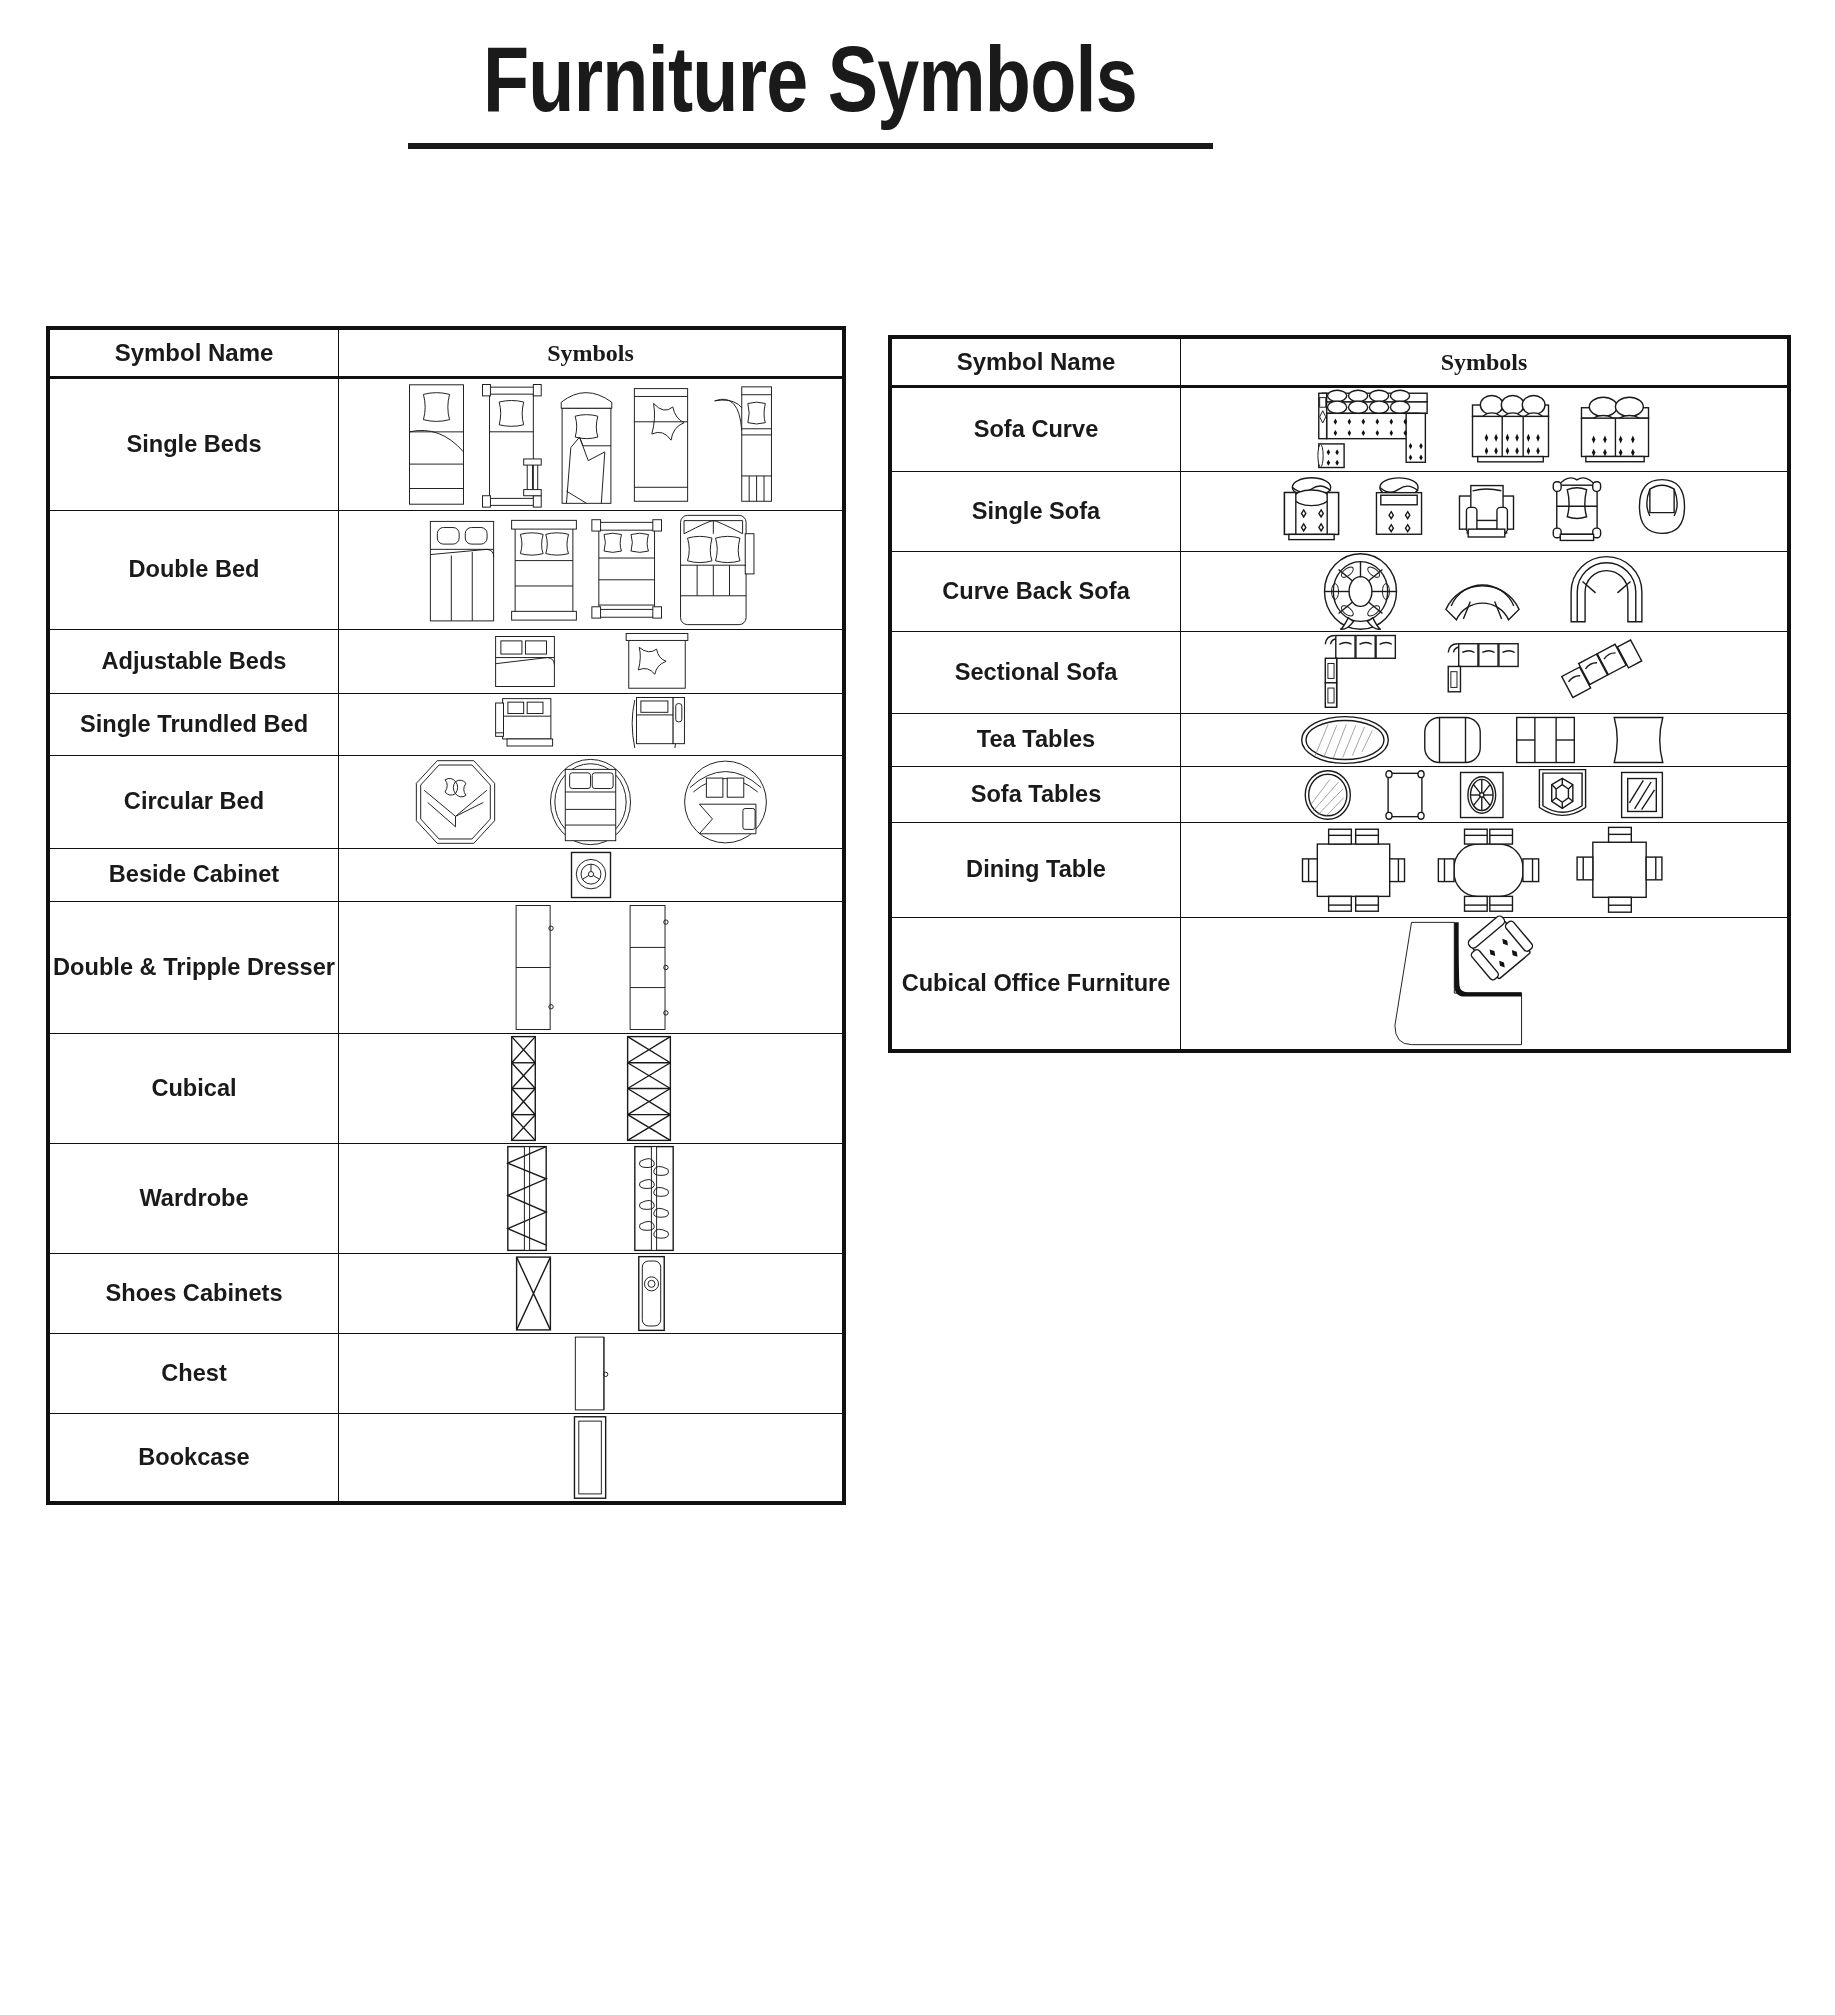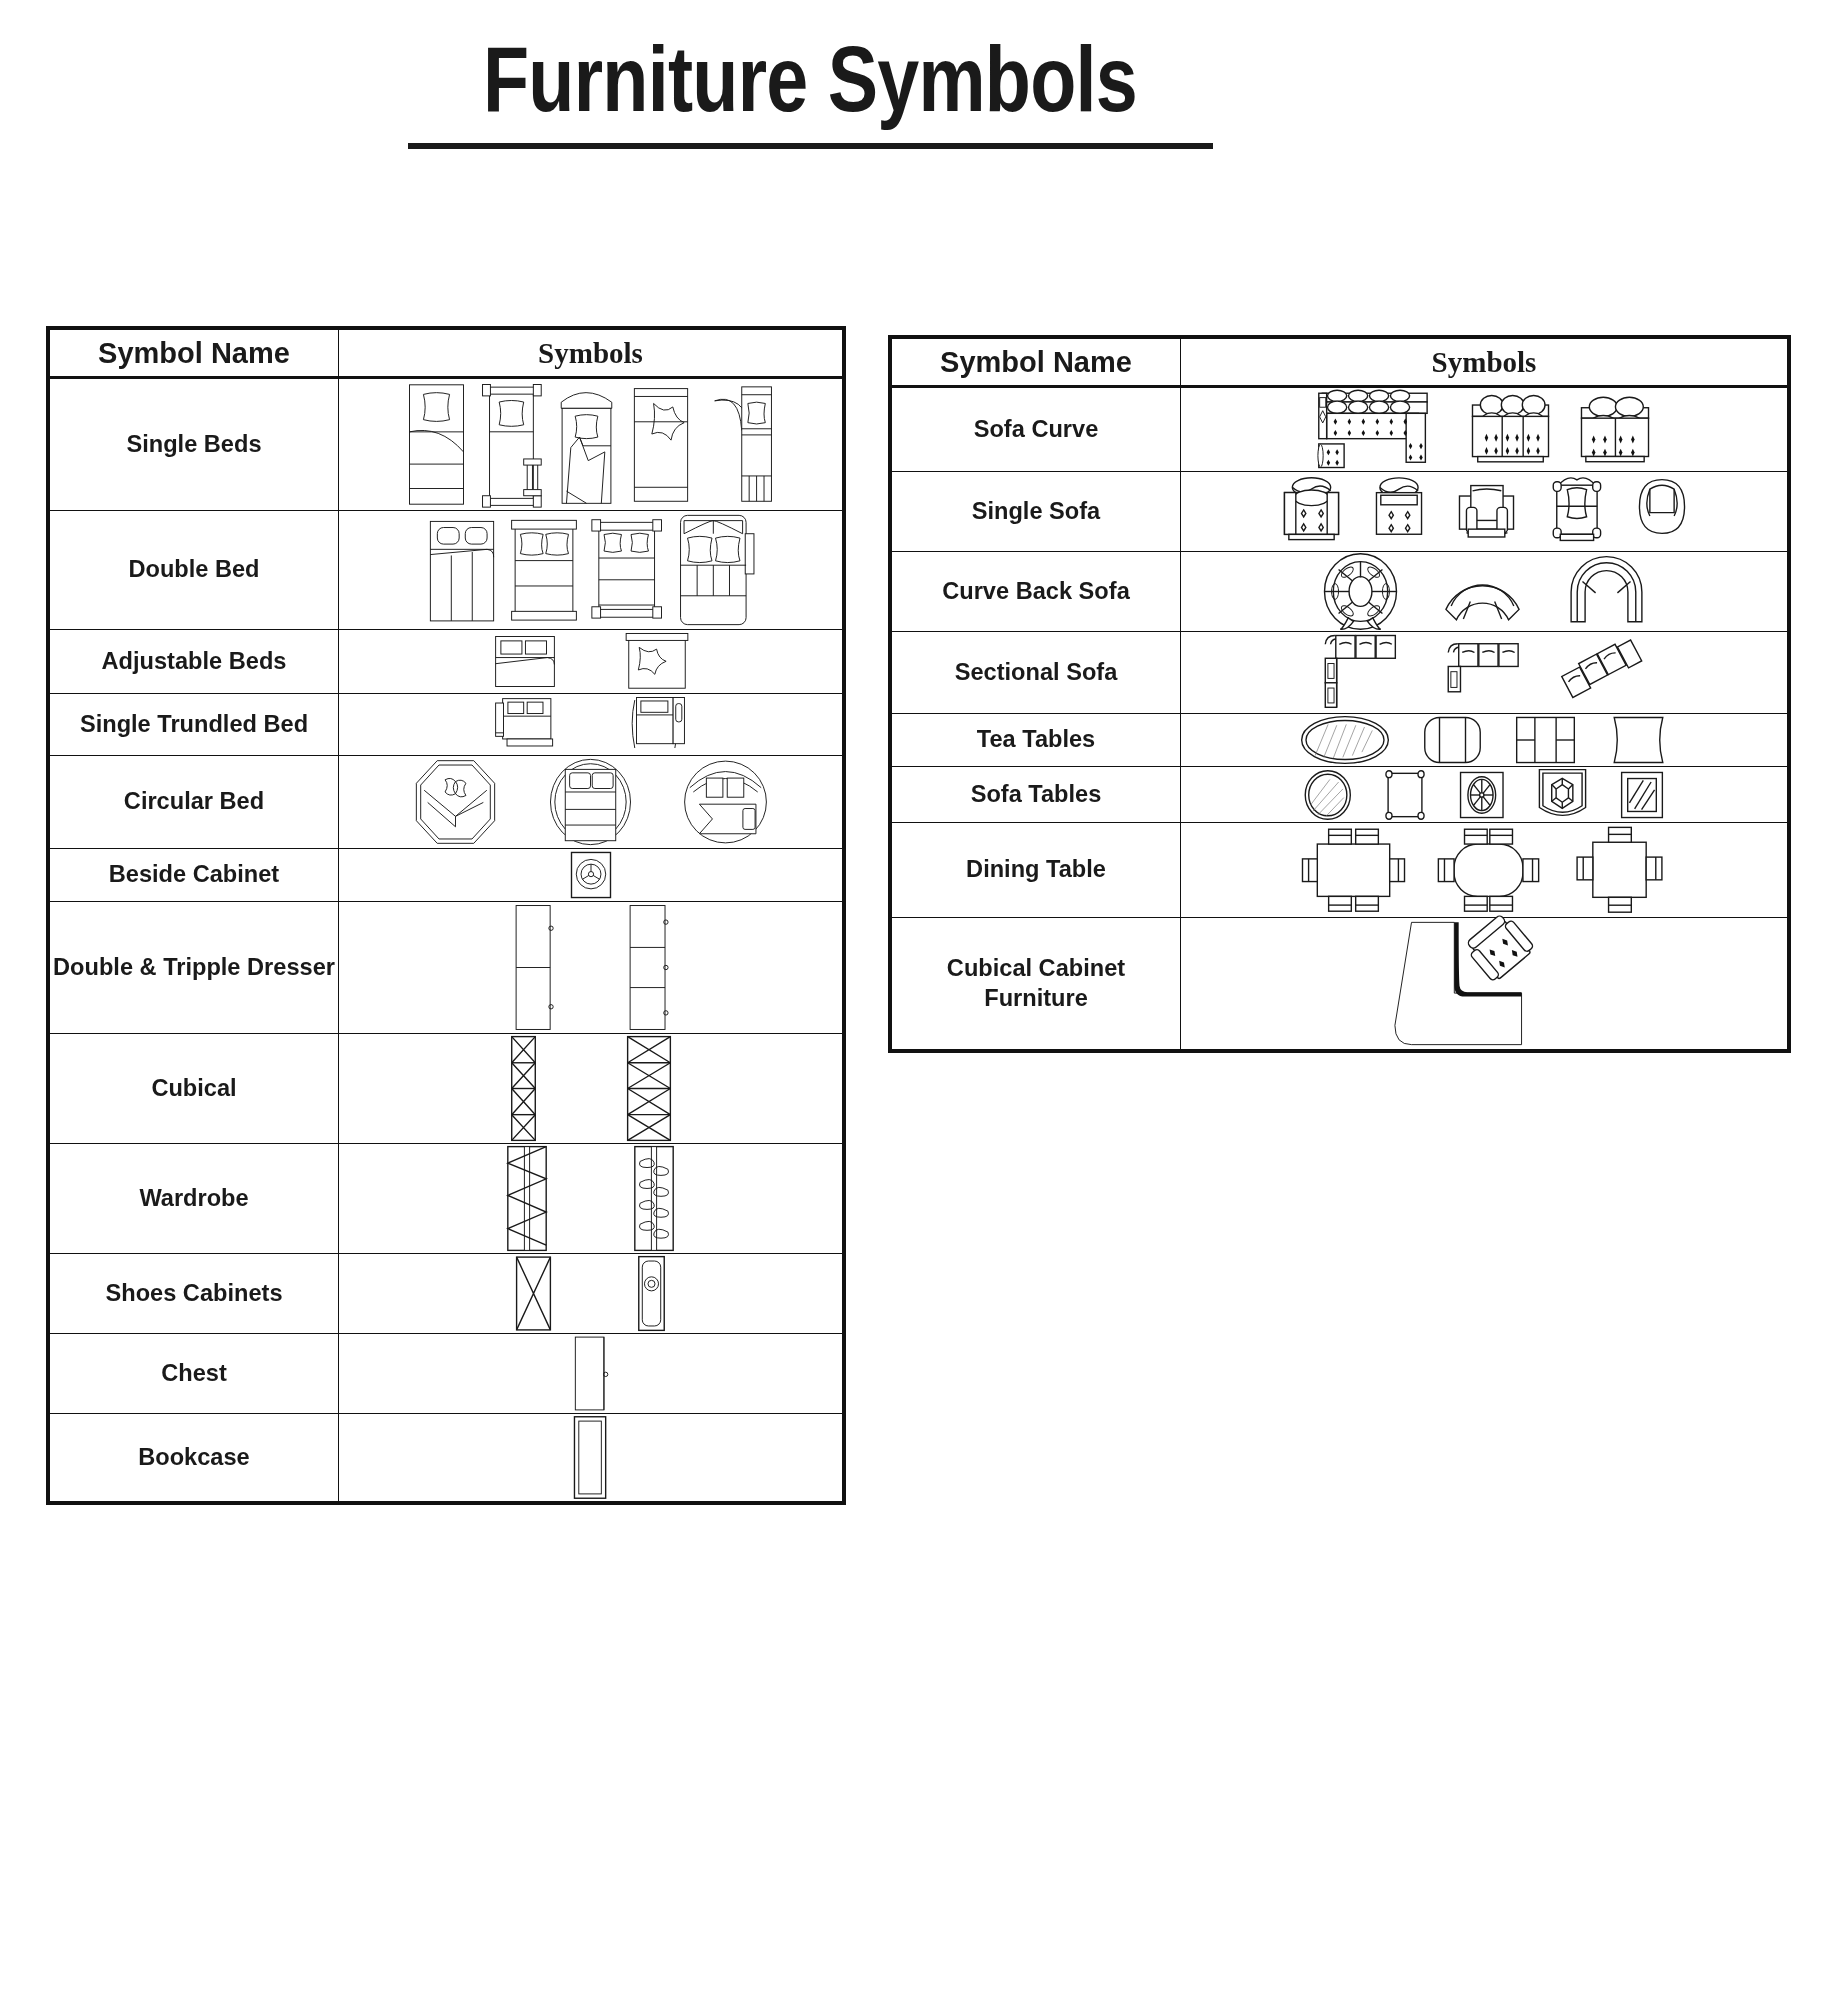--- a/index.html
+++ b/index.html
@@ -47,21 +47,21 @@
     vertical-align: middle;
   }
   .col-name  { text-align: center; }
   .col-syms  { text-align: center; font-family: Liberation Serif, serif; }
   #table-left  .col-name { width: 289px; }
   #table-right .col-name { width: 289px; }
 
   .hdr td {
     height: 48px;
     font-weight: bold;
-    font-size: 29px;
+    font-size: 24px;
     border-bottom-width: 3.9px;
   }
   .rowlabel {
     font-weight: bold;
     font-size: 23.6px;
     line-height: 1.25;
     padding: 3.5px 7px;
   }
   .symcell { padding: 4.4px 2.6px; }
   .symrow { display: flex; align-items: center; justify-content: center; gap: 11.4px; }
@@ -818,21 +818,21 @@
           <rect class="lnf3" x="18" y="78" width="36" height="52"></rect>
           <line class="ln3" x1="32" y1="78" x2="32" y2="130"></line>
           <rect class="lnf3" x="176" y="78" width="36" height="52"></rect>
           <line class="ln3" x1="198" y1="78" x2="198" y2="130"></line>
         </svg>
       </div>
     </td>
   </tr>
 
   <tr>
-    <td class="col-name rowlabel">Cubical Cabinet Furniture</td>
+    <td class="col-name rowlabel">Cubical Office Furniture</td>
     <td class="symcell">
       <div class="symrow">
         <svg width="184" height="131" viewBox="0 0 420 300">
           <path class="solid" d="M52 10 L148 10 L148 168 L300 168 L300 186 L140 186 q-16 0 -16 -16 L124 10 Z" opacity="0"></path>
           <path class="lnf" d="M44 10 L142 10 L142 172 L296 172 L296 290 L44 290 q-38 0 -38 -44 Z"></path>
           <path class="solid" d="M142 10 L152 10 q0 130 2 146 q2 14 18 14 L296 170 L296 180 L166 180 q-24 0 -24 -26 Z"></path>
           <g transform="rotate(-40 250 70)">
             <rect class="lnf3" x="200" y="24" width="96" height="96" rx="6"></rect>
             <rect class="lnf3" x="186" y="34" width="22" height="80" rx="8"></rect>
             <rect class="lnf3" x="288" y="34" width="22" height="80" rx="8"></rect>

